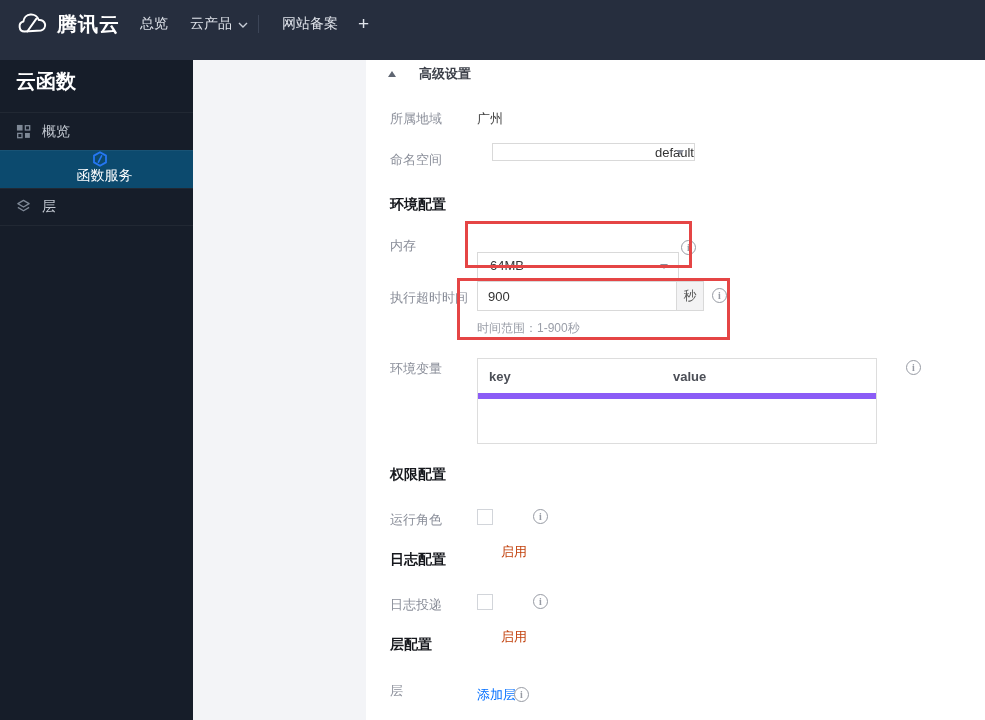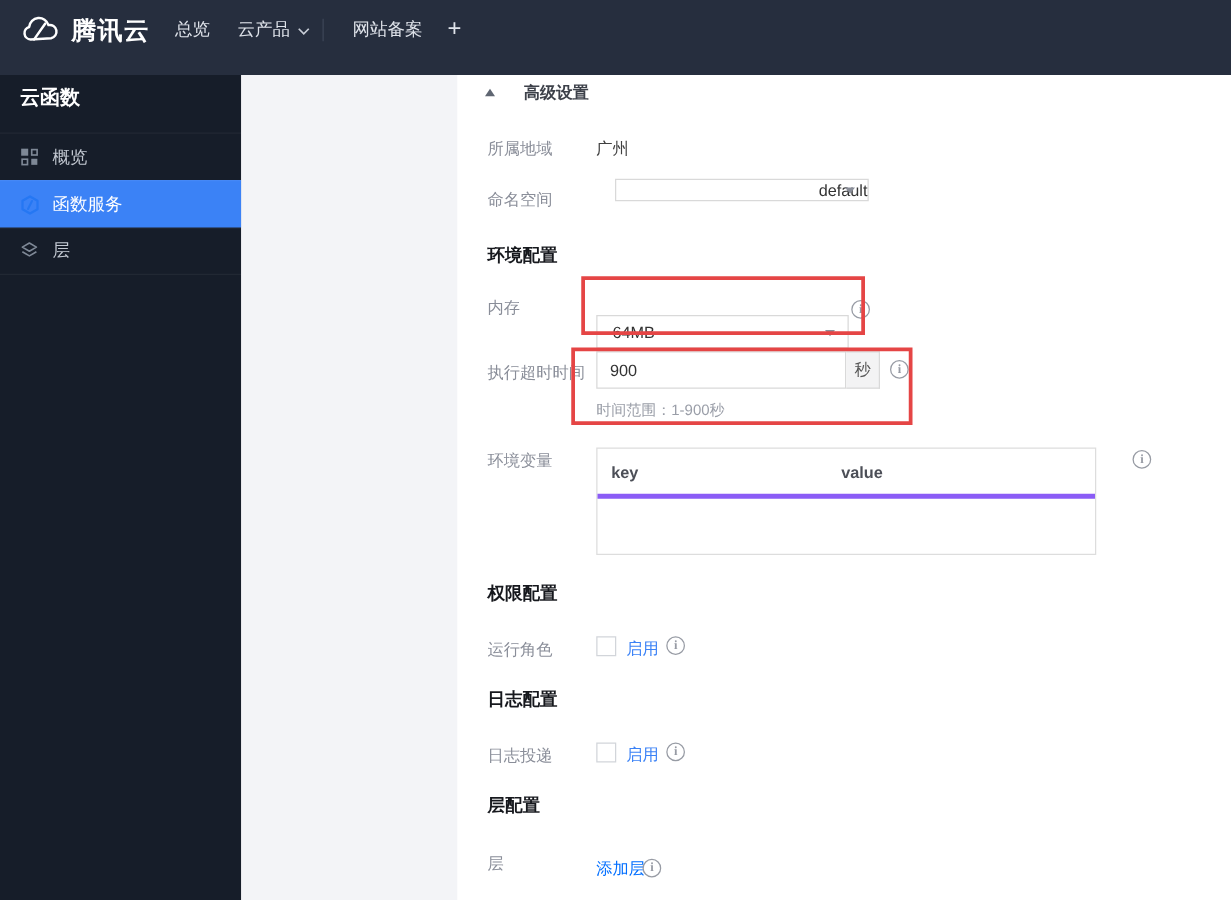--- a/index.html
+++ b/index.html
@@ -12,25 +12,25 @@
   .brand-text { color:#fff; font-size:20px; font-weight:700; letter-spacing:1px; }
   .topnav-item { position:absolute; top:0; height:48px; display:flex; align-items:center;
     color:#dfe3ea; font-size:14px; cursor:pointer; }
   .topnav-item .caret-svg { margin-left:6px; margin-top:2px; }
   .topnav-divider { position:absolute; left:258px; top:15px; width:1px; height:18px; background:#3c4557; }
   .topnav-plus { position:absolute; left:358px; top:0; height:48px; display:flex; align-items:center;
     color:#dfe3ea; font-size:19px; font-weight:400; cursor:pointer; }
 
   
   .sidebar { position:absolute; left:0; top:48px; width:193px; height:672px; background:#161d29; }
-  .sidebar-title { padding:20px 16px 17px 16px; color:#fff; font-size:16px; font-weight:700; }
+  .sidebar-title { padding:20px 16px 17px 16px; color:#fff; font-size:20px; font-weight:700; }
   .side-item { position:relative; height:38px; display:flex; align-items:center; padding-left:16px;
     color:#c3c9d2; font-size:14px; cursor:pointer; border-top:1px solid rgba(255,255,255,0.05); }
   .side-item:last-child { border-bottom:1px solid rgba(255,255,255,0.05); }
-  .side-item.active { background:#3b82f6; color:#ffffff; }
+  .side-item.active { background:#0c4a6e; color:#ffffff;flex-direction:column; }
   .side-item .icon { width:16px; height:16px; margin-right:10px; display:inline-flex; }
 
   
   .gray-panel { position:absolute; left:193px; top:48px; width:173px; height:672px; background:#f3f4f7; }
   .content { position:absolute; left:366px; top:48px; width:619px; height:672px; background:#fff; }
 
   
   .abs { position:absolute; }
   .label { font-size:13px; color:#8a8e99; }
   .value { font-size:13px; color:#404040; }
@@ -51,25 +51,25 @@
   .unit-addon { display:flex; align-items:center; justify-content:center; background:#f3f3f4;
     border:1px solid #d9d9d9; border-left:none; font-size:13px; color:#555; }
   .hint { font-size:12px; color:#9a9ea8; }
 
   .info { width:15px; height:15px; border:1px solid #979ba4; border-radius:50%;
     color:#979ba4; font-size:10px; display:inline-flex; align-items:center; justify-content:center;
     cursor:pointer; background:#fff; }
   .info::after { content:"i"; font-family:"Liberation Serif","DejaVu Serif",serif; font-weight:700; }
 
   .checkbox { width:16px; height:16px; border:1px solid #d2d5da; background:#fff; cursor:pointer; }
-  .cb-label { font-size:13px; color:#3b82f6; cursor:pointer; }
+  .cb-label { font-size:13px; color:#c2410c; cursor:pointer;margin-top:33px; }
   .link { font-size:13px; color:#006eff; cursor:pointer; }
 
   .env-table { border:1px solid #ddd; background:#fff; }
-  .env-head { height:40px; border-bottom:4px solid #8b5cf6; display:flex; align-items:center; }
+  .env-head { height:40px; border-bottom:6px solid #8b5cf6; display:flex; align-items:center; }
   .env-head .th { font-size:13px; font-weight:700; color:#4c4f57; }
   .redbox { border:3px solid #e54545; background:transparent; pointer-events:none; z-index:4; }
 </style>
 </head>
 <body>
 
 <div class="topbar">
   <div class="brand">
     <svg width="32" height="26" viewBox="0 0 34 27">
       <path d="M9 21.5 a5.4 5.4 0 0 1 -1.2 -10.6 a8.4 8.4 0 0 1 16.4 -1.6 a5.6 5.6 0 0 1 2.2 11.2 z" fill="none" stroke="#ffffff" stroke-width="2.1" stroke-linejoin="round"></path>

